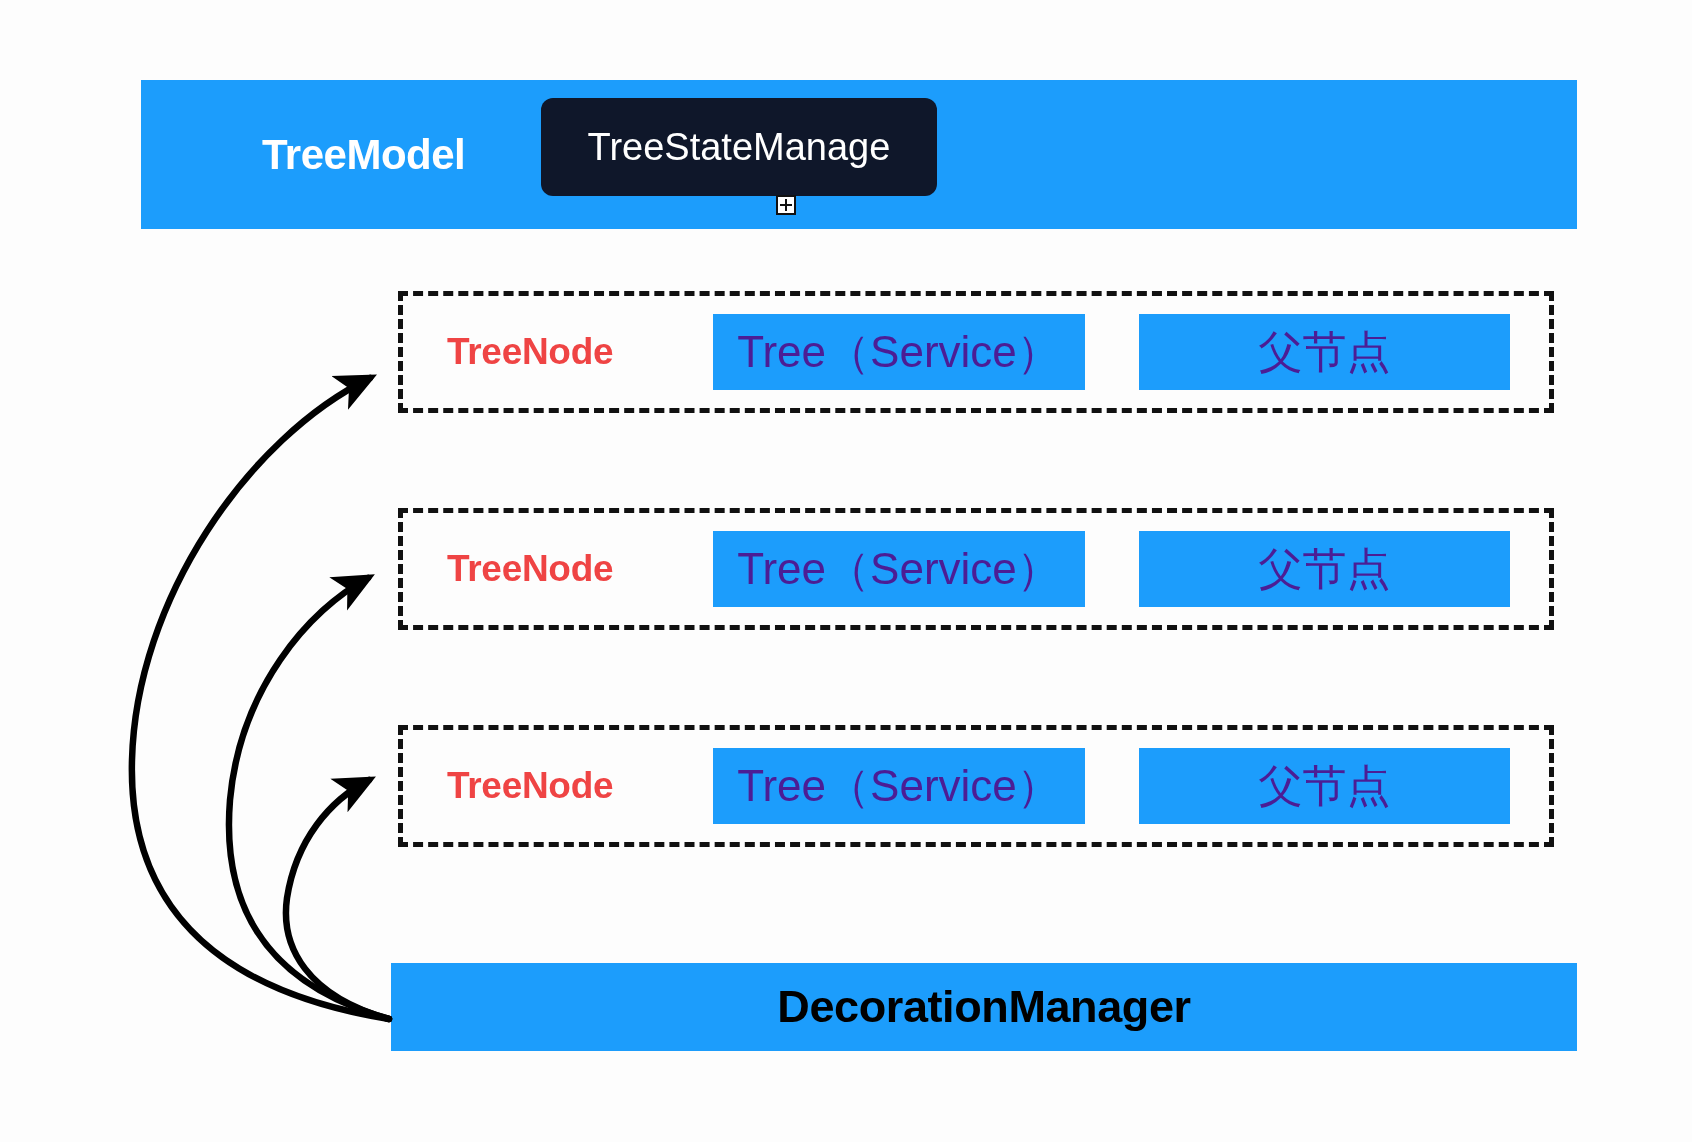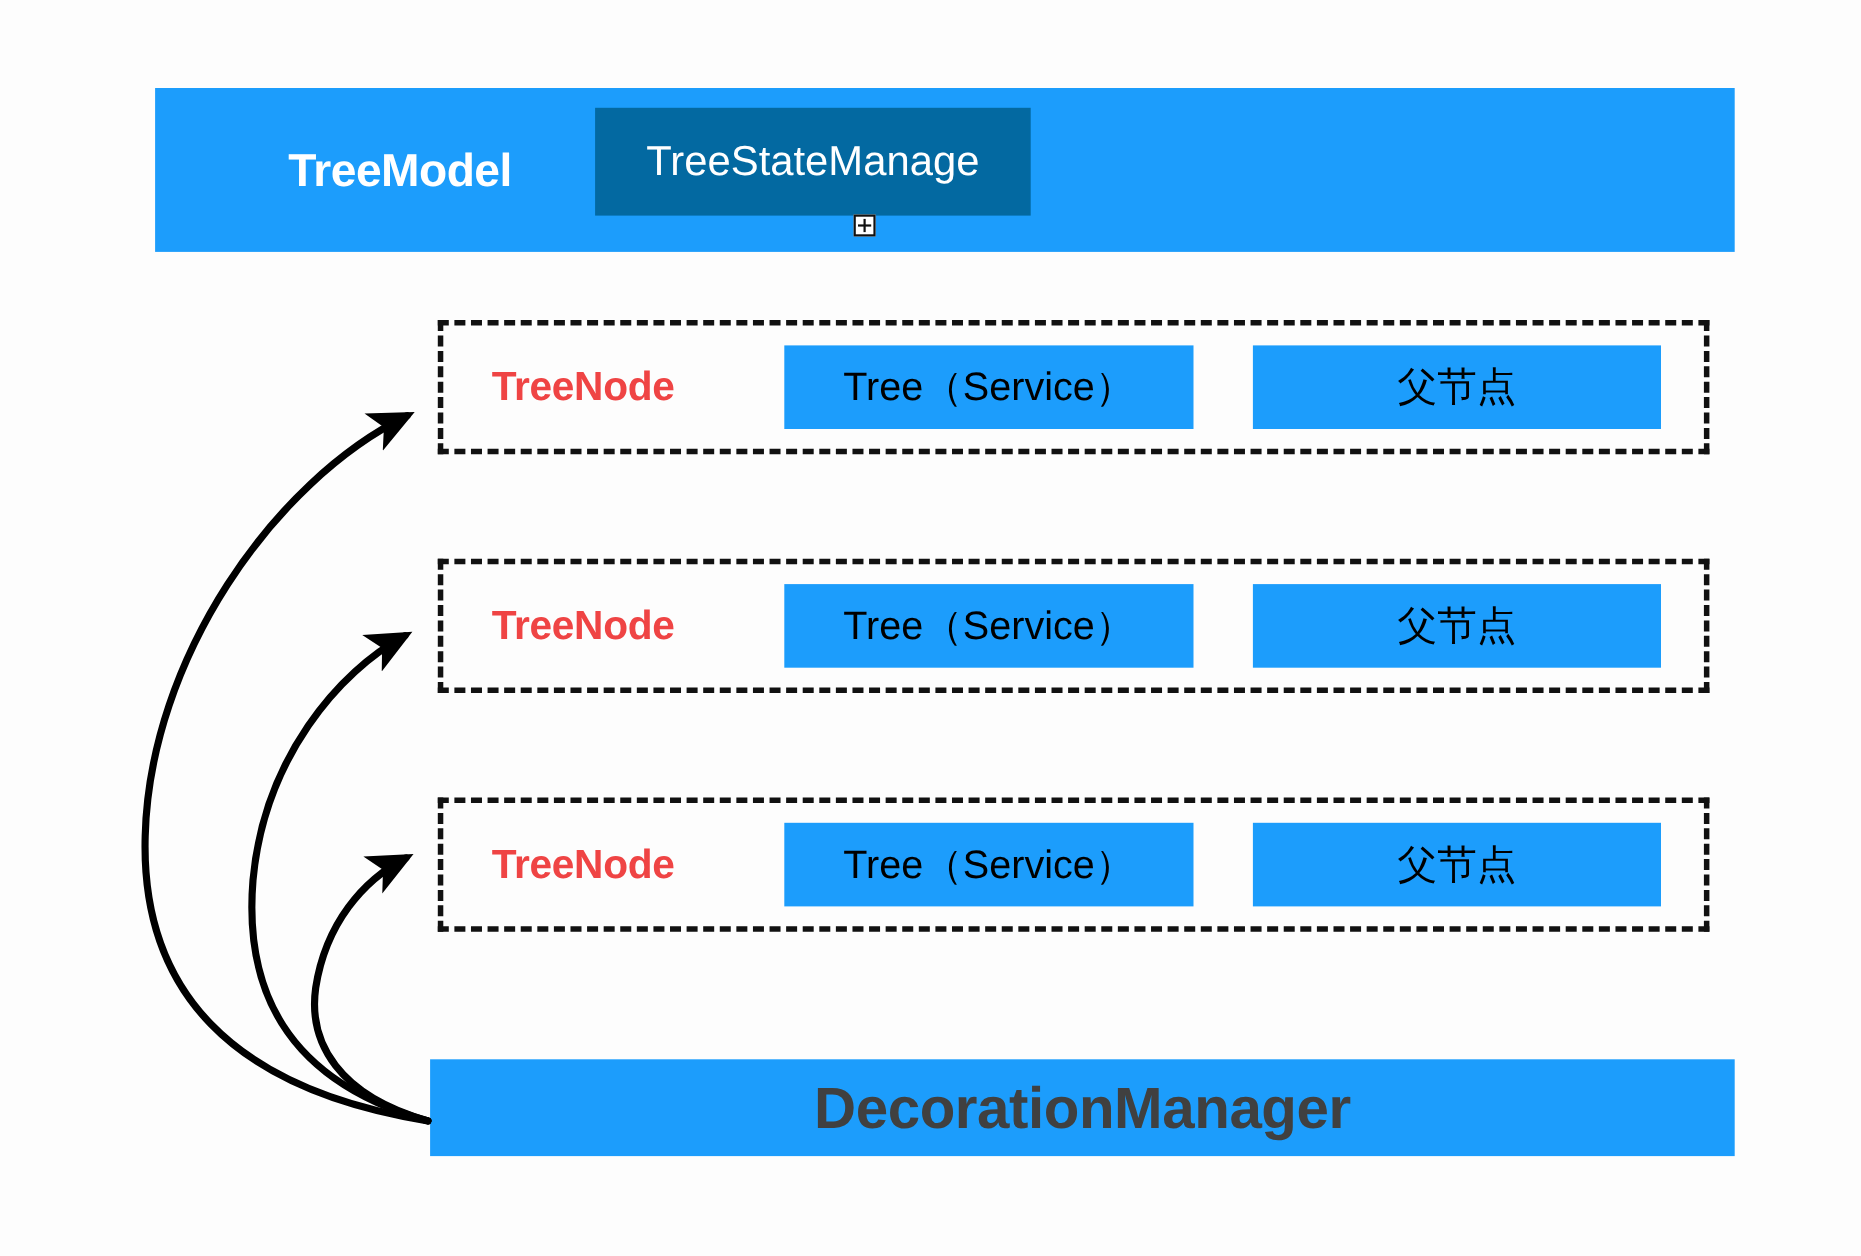--- a/index.html
+++ b/index.html
@@ -36,28 +36,29 @@
     top: 50%;
     transform: translateY(-50%);
     color: #ffffff;
     font-size: 42px;
     font-weight: bold;
     letter-spacing: -0.5px;
     white-space: nowrap;
   }
   .gray-chip {
     position: absolute;
-    background: #0369a1;
+    background: #0f172a;
     color: #ffffff;
     display: flex;
     align-items: center;
     justify-content: center;
     font-size: 38px;
     font-weight: normal;
     white-space: nowrap;
+    border-radius: 12px;
   }
   #chip-tsm {
     left: 400px;
     top: 18px;
     width: 396px;
     height: 98px;
   }
   #chip-root {
     left: 836px;
     top: 13px;
@@ -118,25 +119,25 @@
     transform: translateY(-50%);
     color: #ef4444;
     font-size: 37px;
     font-weight: bold;
     letter-spacing: -0.3px;
     white-space: nowrap;
   }
   .blue-chip {
     position: absolute;
     background: #1c9dfc;
-    color: #000000;
+    color: #4c1d95;
     display: flex;
     align-items: center;
     justify-content: center;
-    font-size: 36px;
+    font-size: 44px;
     font-weight: normal;
     white-space: nowrap;
     top: 50%;
     transform: translateY(-50%);
     height: 76px;
   }
   .chip-service {
     left: 310px;
     width: 372px;
   }
@@ -151,22 +152,22 @@
     left: 391px;
     top: 963px;
     width: 1186px;
     height: 88px;
     background: #1c9dfc;
     display: flex;
     align-items: center;
     justify-content: center;
   }
   .footer-title {
-    color: #404040;
-    font-size: 53px;
+    color: #000000;
+    font-size: 45px;
     font-weight: bold;
     letter-spacing: -0.4px;
     white-space: nowrap;
   }
 
   
   #arrows {
     position: absolute;
     left: 0;
     top: 0;

